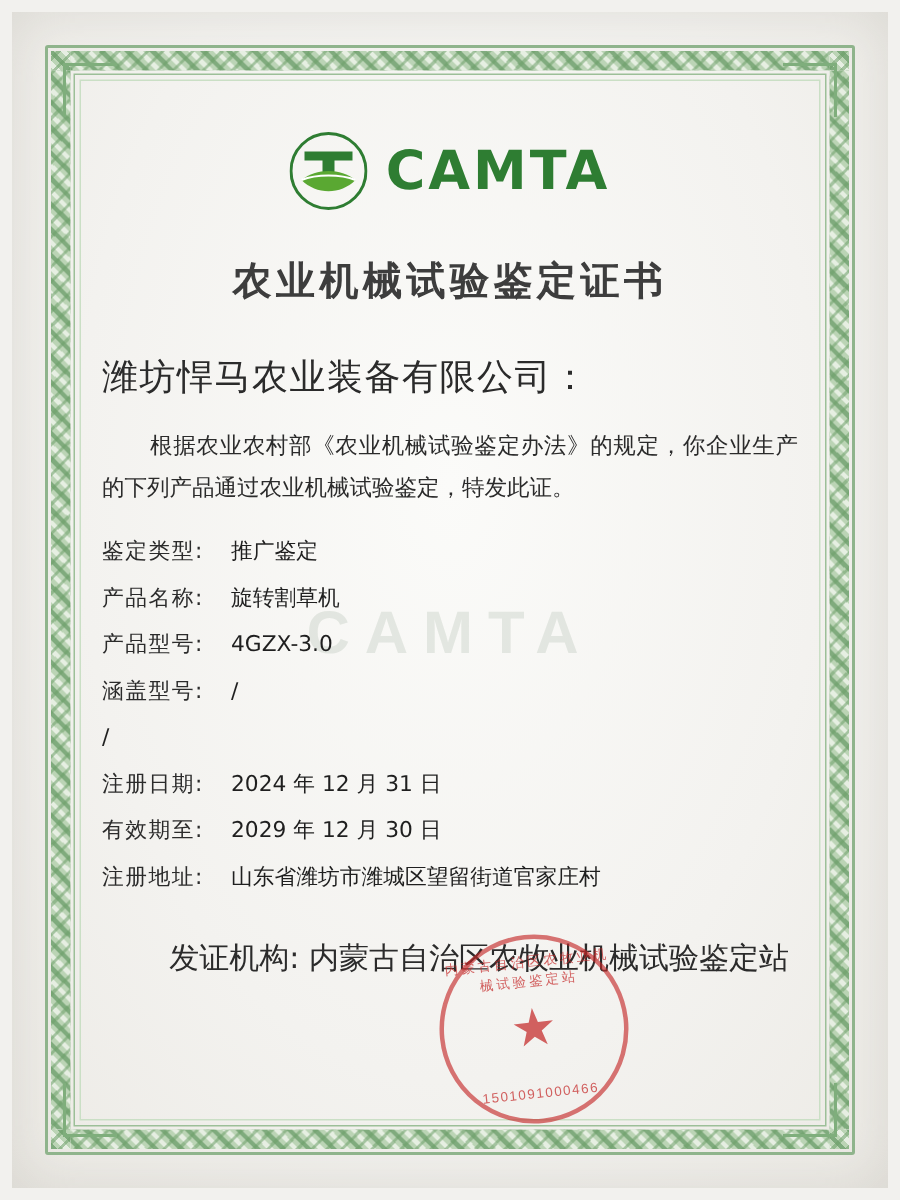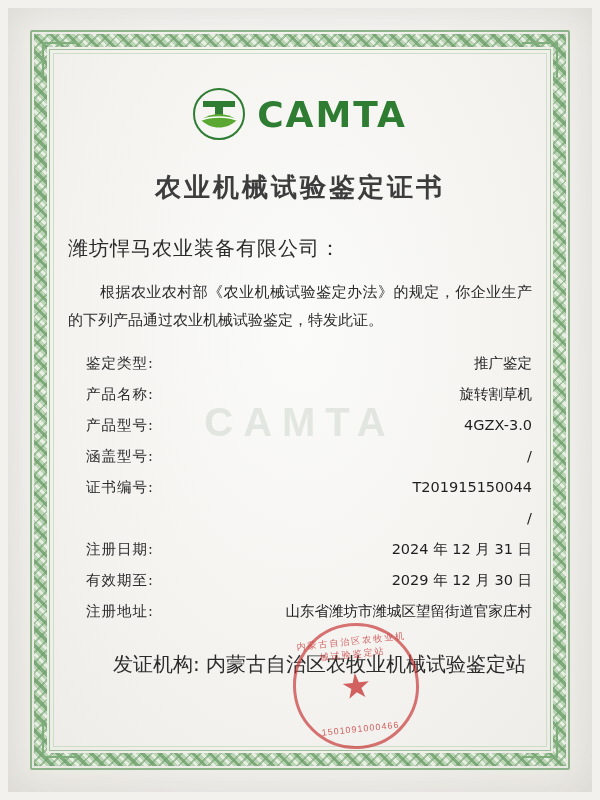--- a/index.html
+++ b/index.html
@@ -150,21 +150,21 @@
     font-size: 26px;
     font-weight: bold;
     letter-spacing: 3px;
     color: #3d3d3d;
     margin-top: 30px;
     font-family: "DejaVu Sans", sans-serif;
   }
 
   .company {
     margin-top: 30px;
-    font-size: 20px;
+    font-size: 24px;
     color: #2b2b2b;
     letter-spacing: 1px;
     font-family: "DejaVu Sans", sans-serif;
   }
 
   .body-text {
     margin-top: 16px;
     font-size: 15px;
     line-height: 28px;
     color: #2b2b2b;
@@ -176,21 +176,20 @@
   .fields {
     margin-top: 14px;
   }
   .field-row {
     display: flex;
     align-items: baseline;
     font-size: 14.5px;
     line-height: 31px;
     color: #2b2b2b;
     font-family: "DejaVu Sans", sans-serif;
-    text-align: right;
   }
   .field-label {
     width: 86px;
     flex: 0 0 86px;
     color: #2b2b2b;
     letter-spacing: 1px;
   }
   .field-value {
     flex: 1 1 auto;
     color: #1f1f1f;
@@ -308,24 +307,20 @@
         <div class="field-row">
           <span class="field-label">产品型号:</span>
           <span class="field-value">4GZX-3.0</span>
         </div>
 
         <div class="field-row">
           <span class="field-label">涵盖型号:</span>
           <span class="field-value">/</span>
         </div>
 
-        <div class="field-row">
-          <span class="field-label">证书编号:</span>
-          <span class="field-value">T201915150044</span>
-        </div>
 
         <div class="field-row">
           <span class="field-value">/</span>
         </div>
 
         <div class="field-row">
           <span class="field-label">注册日期:</span>
           <span class="field-value">2024 年 12 月 31 日</span>
         </div>
 

